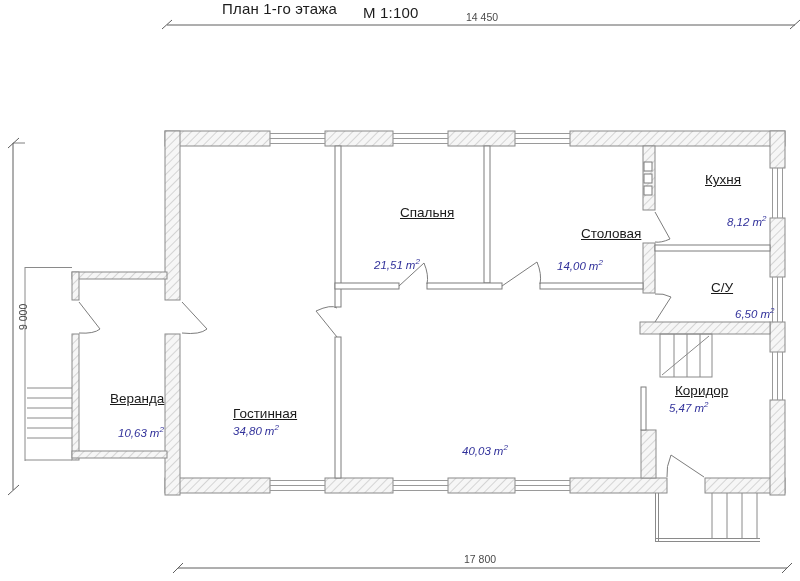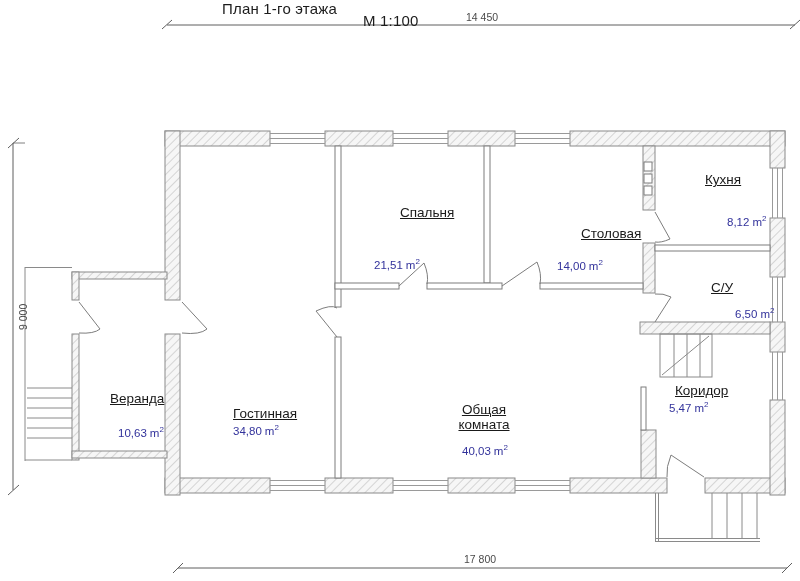--- a/index.html
+++ b/index.html
@@ -3,21 +3,21 @@
 <meta charset="utf-8">
 <style>
   html,body{margin:0;padding:0;background:#fff;}
   #canvas{position:relative;width:800px;height:581px;background:#ffffff;overflow:hidden;
           font-family:"Liberation Sans",sans-serif;}
   #drawing{position:absolute;left:0;top:0;}
   .txt{position:absolute;white-space:nowrap;}
   .title{font-size:15px;color:#1c1c1c;letter-spacing:.2px;}
   .dim{font-size:10.5px;color:#4a4a4a;}
   .room-label{font-size:13.5px;color:#1a1a1a;text-decoration:underline;}
-  .room-area{font-size:11.5px;color:#32329b;}
+  .room-area{font-size:11.5px;color:#32329b;font-style:italic;}
   .room-area sup{font-size:8px;vertical-align:super;}
   .room-area .u{margin-left:3px;}
   .wrap{white-space:normal;text-align:center;line-height:1.12;}
   .vrot{transform:rotate(-90deg);transform-origin:left top;}
 </style>
 </head>
 <body>
 
 <div id="canvas">
 
@@ -131,21 +131,21 @@
       <path d="M162,29 L172,20 M790,29 L800,20"></path>
       <path d="M178,568 H787"></path>
       <path d="M173,573 L183,563 M782,573 L792,563"></path>
       <path d="M13,143 V490"></path>
       <path d="M8,148 L19,138 M8,495 L19,485"></path>
       <path d="M13,143 H25" stroke-width="0.8"></path>
     </g>
   </svg>
 
   <div class="txt title" style="left:222px;top:0px">План 1-го этажа</div>
-  <div class="txt title" style="left:363px;top:12px">М 1:100</div>
+  <div class="txt title" style="left:363px;top:4px">М 1:100</div>
 
   <div class="txt dim" style="left:466px;top:11px">14 450</div>
   <div class="txt dim" style="left:464px;top:553px">17 800</div>
   <div class="txt dim vrot" style="left:17px;top:330px">9 000</div>
 
   <div class="txt room-label" style="left:400px;top:205px">Спальня</div>
   <div class="txt room-area" style="left:374px;top:257px">
     <span>21,51</span><span class="u">m</span><sup>2</sup>
   </div>
 
@@ -162,21 +162,20 @@
   <div class="txt room-label" style="left:711px;top:280px">С/У</div>
   <div class="txt room-area" style="left:735px;top:306px">
     <span>6,50</span><span class="u">m</span><sup>2</sup>
   </div>
 
   <div class="txt room-label" style="left:675px;top:383px">Коридор</div>
   <div class="txt room-area" style="left:669px;top:400px">
     <span>5,47</span><span class="u">m</span><sup>2</sup>
   </div>
 
-  <div class="txt room-label wrap" style="left:443px;top:402px;width:82px">Общая комната</div>
   <div class="txt room-area" style="left:462px;top:443px">
     <span>40,03</span><span class="u">m</span><sup>2</sup>
   </div>
 
   <div class="txt room-label" style="left:233px;top:406px">Гостинная</div>
   <div class="txt room-area" style="left:233px;top:423px">
     <span>34,80</span><span class="u">m</span><sup>2</sup>
   </div>
 
   <div class="txt room-label" style="left:110px;top:391px">Веранда</div>

